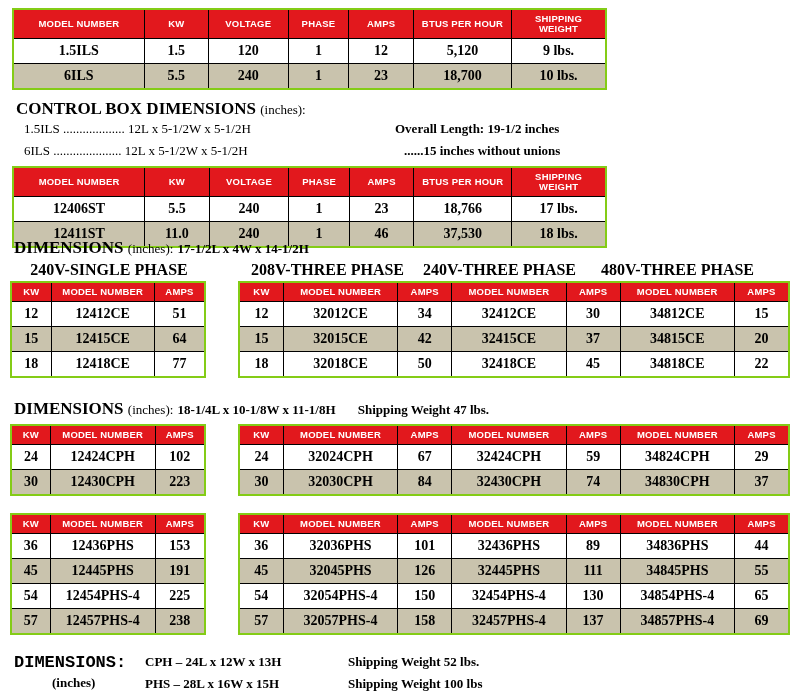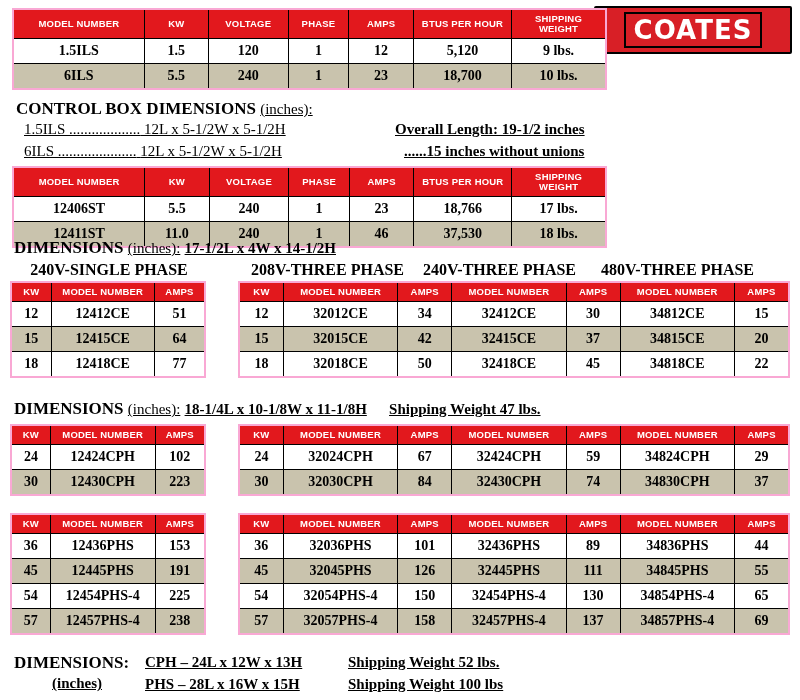--- a/index.html
+++ b/index.html
@@ -25,21 +25,21 @@
     -webkit-text-stroke:0px;
   }
   .logo-inner{
     border:2px solid #000;background:#d81f26;padding:0 8px;
     display:flex;align-items:center;justify-content:center;height:32px;
   }
 
   
   table{border-collapse:collapse;}
   table.spec{
-    border:2px solid #f9a8d4;
+    border:2px solid #84cc16;
     font-family:"Liberation Sans", sans-serif;
   }
   table.spec th{
     background:#e2181d;color:#fff;
     font-size:9.5px;font-weight:bold;
     letter-spacing:.2px;
     padding:4px 3px;
     border:1px solid #000;
     text-align:center;
     line-height:1.05;
@@ -56,41 +56,36 @@
   }
   table.spec tr.alt td{background:#c9c3ad;}
   td.left{text-align:left;padding-left:6px;}
 
   
   .hdr-line{
     font-family:"Liberation Serif", serif;
     font-weight:bold;
   }
   .big{font-size:17px;}
-  .med{font-size:15px;text-decoration:underline;}
+  .med{font-size:13px;}
   .reg{font-weight:normal;}
 
   .row-abs{position:absolute;}
 
   
   .grp-label{
     font-family:"Liberation Serif", serif;
     font-weight:bold;font-size:16px;text-align:center;
   }
 </style>
 </head>
 <body>
 
 <div class="page">
 
-  <div class="logo-wrap">
-    <div class="logo-inner">
-      <span class="logo-text">COATES</span>
-    </div>
-  </div>
 
   <table class="spec row-abs" id="t1" style="left:12px;top:8px;width:595px;">
     <thead>
       <tr>
         <th style="width:130px;">MODEL NUMBER</th>
         <th style="width:60px;">KW</th>
         <th style="width:75px;">VOLTAGE</th>
         <th style="width:55px;">PHASE</th>
         <th style="width:60px;">AMPS</th>
         <th style="width:95px;">BTUs PER HOUR</th>
@@ -391,20 +386,20 @@
         <td>32057PHS-4</td>
         <td class="left">158</td>
         <td>32457PHS-4</td>
         <td class="left">137</td>
         <td>34857PHS-4</td>
         <td class="left">69</td>
       </tr>
     </tbody>
   </table>
 
-  <div class="row-abs hdr-line big" style="left:14px;top:653px;">DIMENSIONS:</div>
+  <div class="row-abs hdr-line big" style="left:14px;top:653px;font-family:Liberation Mono, monospace;">DIMENSIONS:</div>
   <div class="row-abs hdr-line med" style="left:52px;top:675px;">(inches)</div>
   <div class="row-abs hdr-line med" style="left:145px;top:654px;">CPH – 24L x 12W x 13H</div>
   <div class="row-abs hdr-line med" style="left:145px;top:676px;">PHS – 28L x 16W x 15H</div>
   <div class="row-abs hdr-line med" style="left:348px;top:654px;">Shipping Weight 52 lbs.</div>
   <div class="row-abs hdr-line med" style="left:348px;top:676px;">Shipping Weight 100 lbs</div>
 
 </div>
 
 </body></html>

